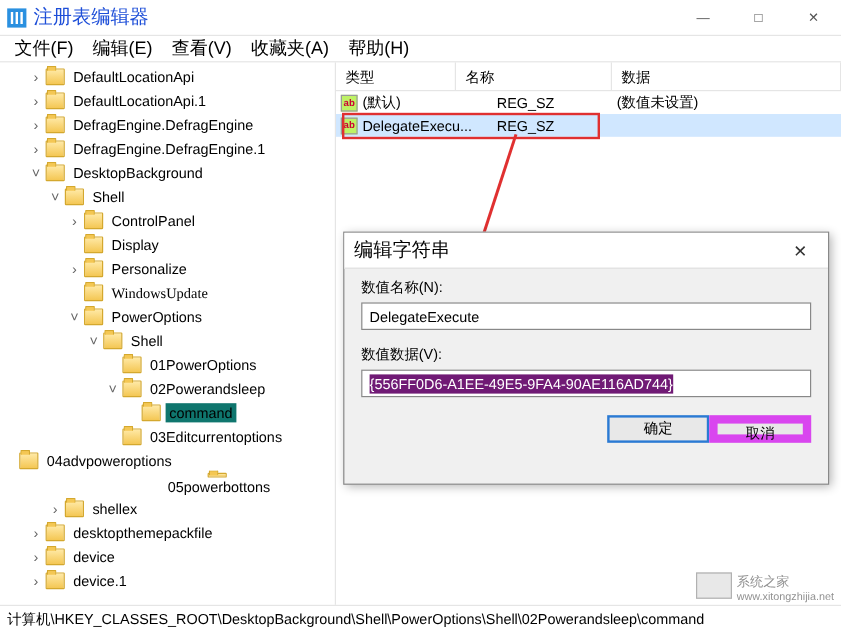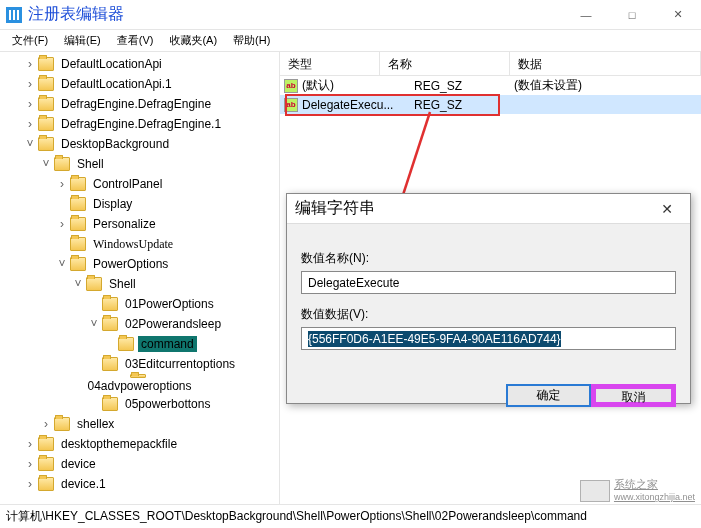--- a/index.html
+++ b/index.html
@@ -8,21 +8,21 @@
 .title-bar { height: 30px; background: #fff; display: flex; align-items: center; border-bottom: 1px solid #e5e5e5; }
 .title-icon { width: 16px; height: 16px; margin: 0 6px; background: #2a90e0; display: inline-block; position: relative; }
 .title-icon::before { content:""; position:absolute; inset:3px; background:#fff; }
 .title-icon::after { content:""; position:absolute; left:5px; top:3px; width:2px; height:10px; background:#2a90e0; box-shadow: 4px 0 0 #2a90e0; }
 .title-text { flex: 1; font-size: 16px; color: #1d4ed8; }
 .win-controls { display: flex; }
 .win-btn { width: 46px; height: 30px; display: flex; align-items: center; justify-content: center; color: #555; font-size: 11px; }
 .win-btn.close { color: #555; }
 
 .menu-bar { height: 22px; display: flex; align-items: center; padding: 0 4px; border-bottom: 1px solid #e5e5e5; }
-.menu-item { padding: 2px 8px; font-size: 11px; color: #000; }
+.menu-item { padding: 2px 8px; font-size: 15px; color: #000; }
 
 .main-area { display: flex; height: 452px; }
 .tree-pane { width: 280px; border-right: 1px solid #e5e5e5; overflow: hidden; padding-top: 2px; }
 .tree-node { display: flex; align-items: center; height: 20px; white-space: nowrap; }
 .tree-toggle { width: 16px; text-align: center; color: #666; font-size: 12px; }
 .tree-icon { width: 16px; height: 14px; margin-right: 4px; display: inline-block; }
 .folder-icon { background: linear-gradient(to bottom, #ffe9a6, #f4c754); border: 1px solid #d4a82e; border-radius: 1px; position: relative; }
 .folder-icon::before { content:""; position:absolute; top:-3px; left:0; width:6px; height:3px; background:#f4c754; border:1px solid #d4a82e; border-bottom:none; border-radius:1px 1px 0 0; }
 .tree-label { font-size: 12px; color: #000; padding: 1px 3px; }
 .tree-label.selected { background: #0f766e; }
@@ -34,32 +34,32 @@
 .reg-icon { width: 14px; height: 14px; background: #bef264; border: 1px solid #999; margin-right: 4px; display: inline-flex; align-items: center; justify-content: center; font-size: 8px; color: #c03; font-weight: bold; }
 .list-row.selected { background: #d0e7ff; }
 .red-box { position: absolute; border: 2px solid #e03030; pointer-events: none; }
 
 .status-bar { height: 22px; border-top: 1px solid #e5e5e5; padding: 3px 6px; font-size: 12px; color: #000; white-space: nowrap; overflow: hidden; }
 
 .dialog-overlay { position: absolute; left: 286px; top: 193px; width: 405px; height: 211px; background: #f0f0f0; border: 1px solid #888; box-shadow: 2px 2px 8px rgba(0,0,0,.3); }
 .dialog-title { height: 30px; background: #fff; display: flex; align-items: center; padding: 0 8px; border-bottom: 1px solid #ddd; }
 .dialog-title-text { flex: 1; font-size: 16px; }
 .dialog-close { width: 30px; text-align: center; font-size: 14px; color: #333; }
-.dialog-body { padding: 26px 14px; }
+.dialog-body { padding: 7px 14px; }
 .dialog-label { font-size: 12px; color: #000; margin-bottom: 4px; }
 .dialog-input { width: 100%; height: 23px; border: 1px solid #888; background: #fff; padding: 2px 6px; font-size: 12px; font-family: inherit; }
-.sel-val { background: #0c4a6e; color: #fff; padding: 1px 0; }
+.sel-val { background: #701a75; color: #fff; padding: 1px 0; }
 .dialog-buttons { display: flex; justify-content: flex-end; gap: 0; padding: 8px 14px 12px; }
-.dlg-btn { width: 85px; height: 23px; border: 5px solid #d946ef; background: #e8e8e8; font-size: 12px; font-family: inherit; }
+.dlg-btn { width: 85px; height: 23px; border: 7px solid #d946ef; background: #e8e8e8; font-size: 12px; font-family: inherit; }
 .dlg-btn.default { border: 2px solid #2a7ad4; }
 
 .red-arrow { position: absolute; pointer-events: none; }
 .red-arrow svg { overflow: visible; }
 
-.watermark { position: absolute; right: 6px; bottom: 26px; opacity: .65; font-size: 11px; color: #555; display: flex; align-items: flex-end; gap: 4px; text-decoration: underline; }
+.watermark { position: absolute; right: 6px; bottom: 26px; opacity: .65; font-size: 11px; color: #555; display: flex; align-items: flex-start; gap: 4px; }
 .watermark-logo { width: 30px; height: 22px; border: 1px solid #888; background: #ddd; position: relative; }
 </style>
 </head>
 <body>
 
 <div class="title-bar">
   <span class="title-icon"></span>
   <span class="title-text">注册表编辑器</span>
   <div class="win-controls">
     <div class="win-btn">—</div>
@@ -152,26 +152,26 @@
       <div class="tree-node" style="padding-left: 102px;">
         <span class="tree-toggle"></span>
         <span class="tree-icon folder-icon"></span>
         <span class="tree-label selected">command</span>
       </div>
       <div class="tree-node" style="padding-left: 86px;">
         <span class="tree-toggle"></span>
         <span class="tree-icon folder-icon"></span>
         <span class="tree-label">03Editcurrentoptions</span>
       </div>
-      <div class="tree-node" style=" flex-direction: column;">
+      <div class="tree-node" style="">
         <span class="tree-toggle"></span>
         <span class="tree-icon folder-icon"></span>
         <span class="tree-label">04advpoweroptions</span>
       </div>
-      <div class="tree-node" style="padding-left: 86px;">
+      <div class="tree-node" style="padding-left: 86px; flex-direction: column;">
         <span class="tree-toggle"></span>
         <span class="tree-icon folder-icon"></span>
         <span class="tree-label">05powerbottons</span>
       </div>
       <div class="tree-node" style="padding-left: 38px;">
         <span class="tree-toggle">›</span>
         <span class="tree-icon folder-icon"></span>
         <span class="tree-label">shellex</span>
       </div>
       <div class="tree-node" style="padding-left: 22px;">

